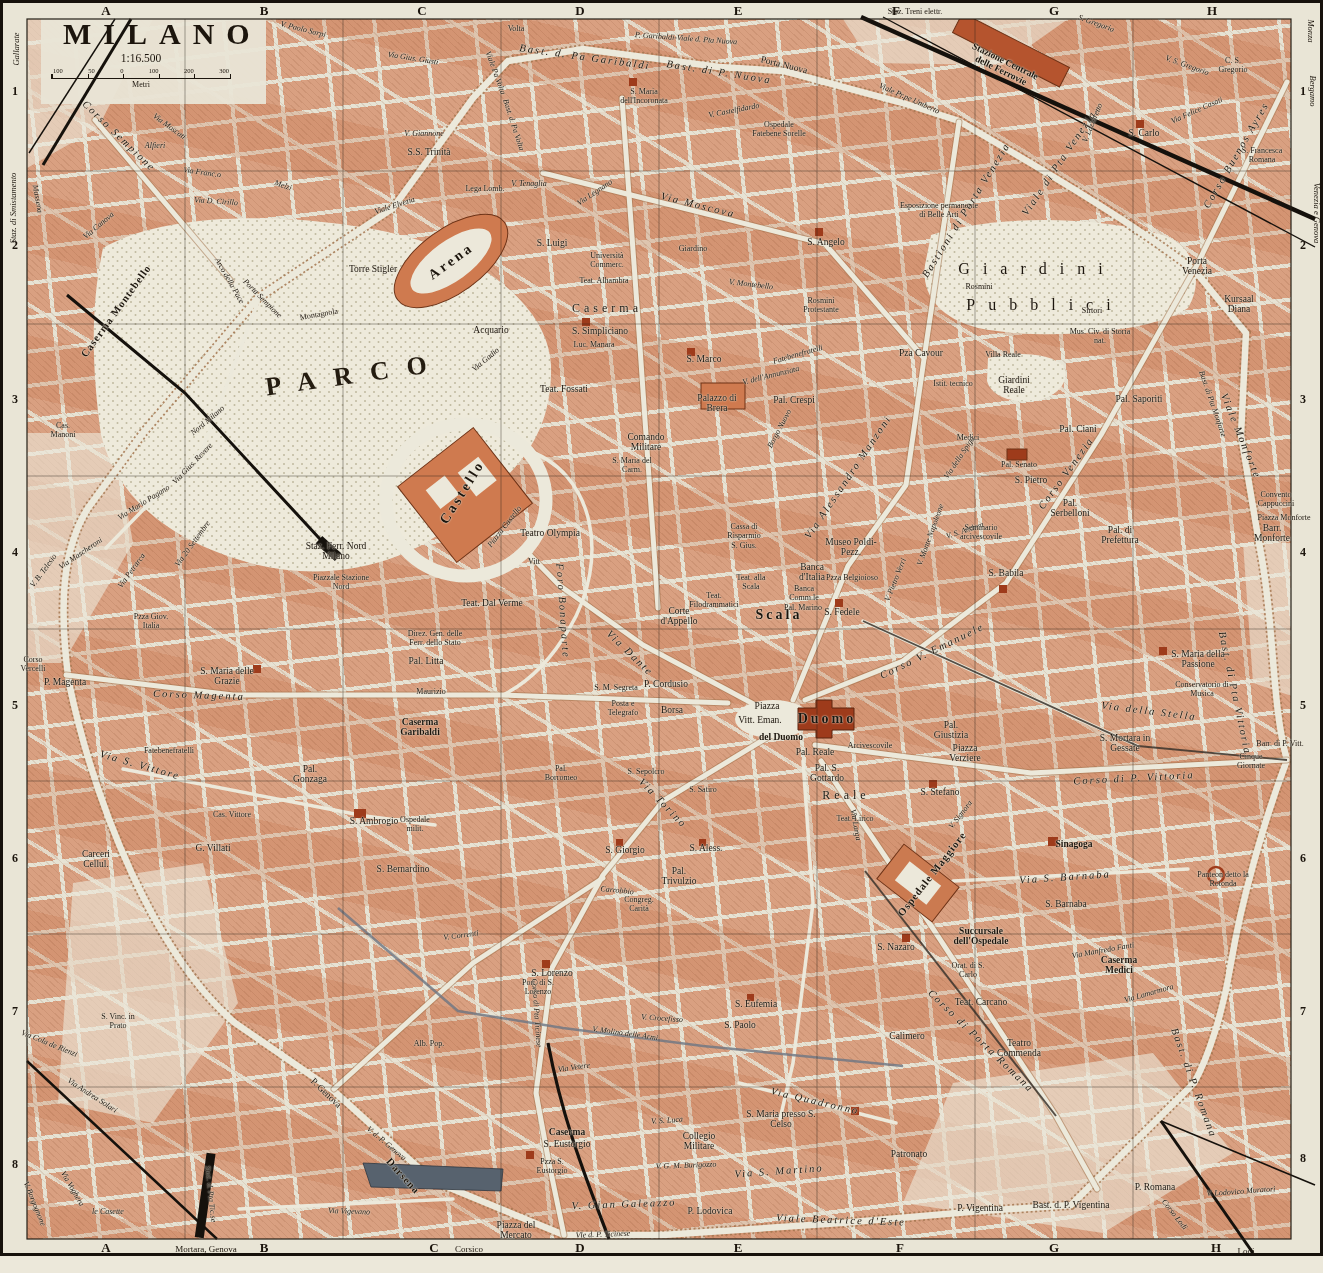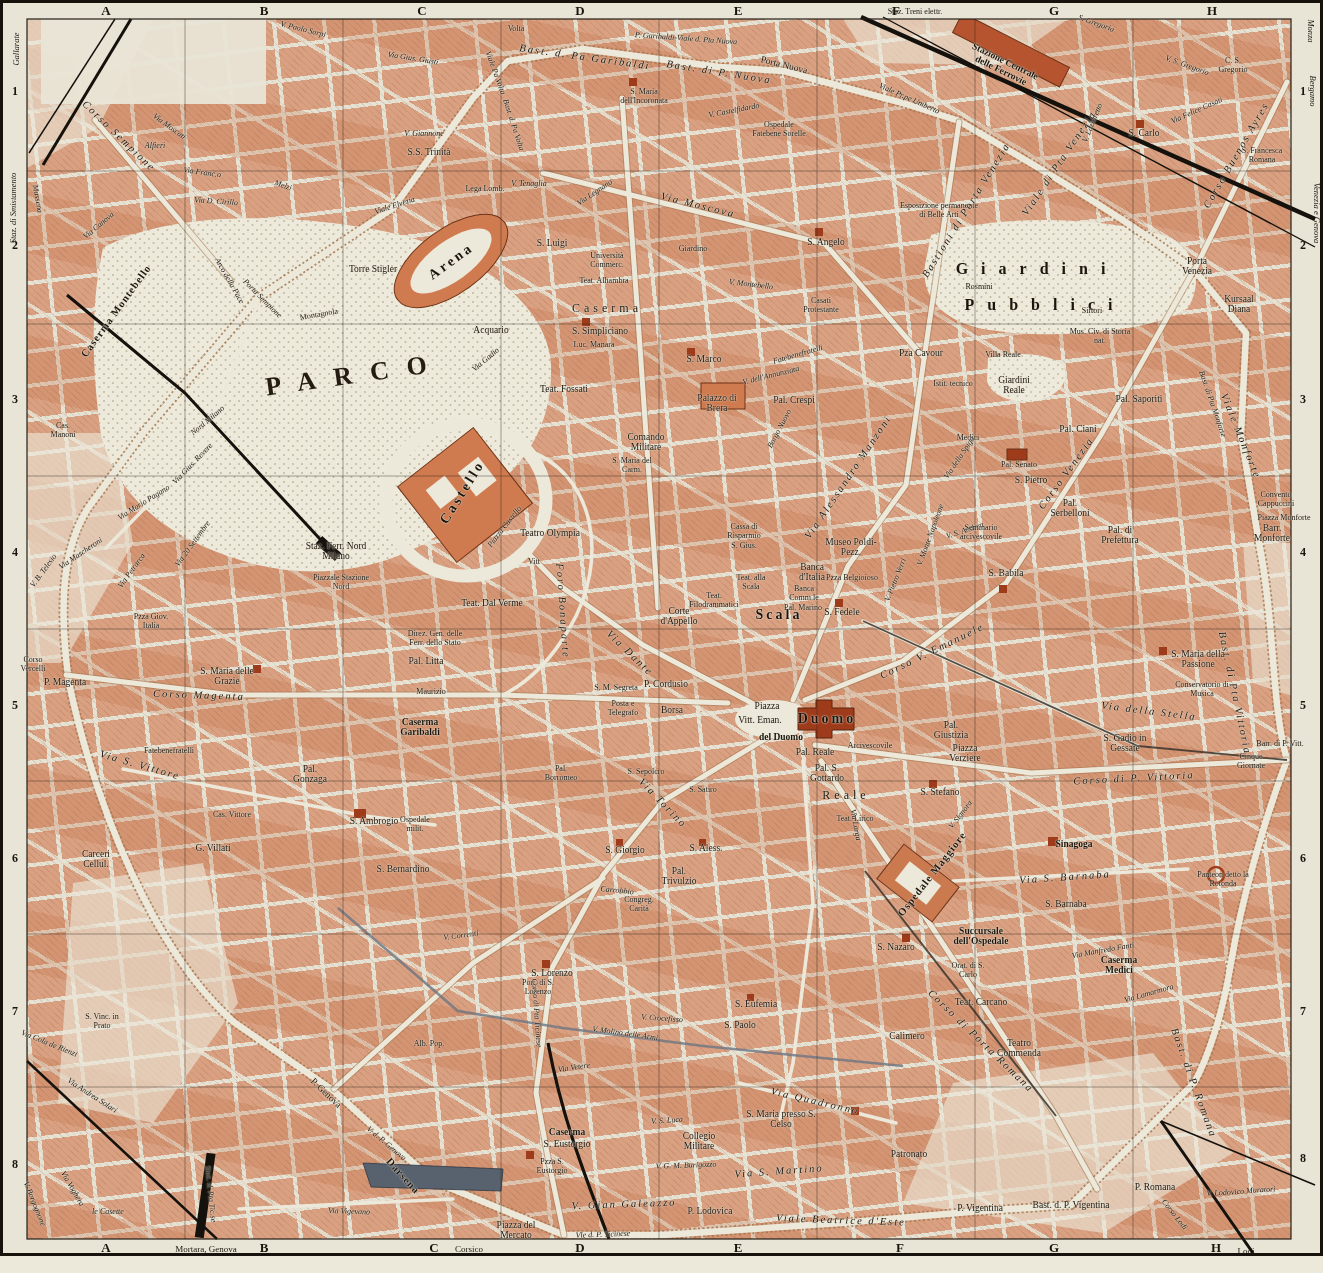--- a/index.html
+++ b/index.html
@@ -20,21 +20,21 @@
        white-space:nowrap;text-align:center;line-height:1.08;
        text-shadow:0 0 2px rgba(236,232,218,.95),0 0 1px rgba(236,232,218,.9);}
   .wr{white-space:normal;}
   .s1{font-size:8px;}
   .s2{font-size:9.5px;}
   .s2b{font-size:9.5px;font-weight:bold;}
   .b1{font-size:14px;letter-spacing:3px;font-weight:bold;}
   .b2{font-size:12px;letter-spacing:4px;}
   .b3{font-size:10.5px;letter-spacing:1px;font-weight:bold;}
   .d1{font-size:26px;letter-spacing:18px;font-weight:bold;color:#241c10;}
-  .d2{font-size:16px;letter-spacing:13px;font-weight:bold;}
+  .d2{font-size:16px;letter-spacing:13px;font-weight:normal;}
   .st1{font-size:8px;font-style:italic;}
   .st2{font-size:10.5px;font-style:italic;letter-spacing:2px;}
   .gl{position:absolute;transform:translate(-50%,-50%);font-size:13px;font-weight:bold;z-index:32;}
   .gn{position:absolute;transform:translate(-50%,-50%);font-size:12px;font-weight:bold;z-index:32;}
   .edge{position:absolute;font-size:8.5px;font-style:italic;z-index:32;white-space:nowrap;}
   .edge.v-l{transform:translate(-50%,-50%) rotate(-90deg);}
   .edge.v-r{transform:translate(-50%,-50%) rotate(90deg);}
   .edge.h{transform:translate(-50%,-50%);font-style:normal;font-size:9px;}
   .title-block{position:absolute;left:48px;top:14px;width:180px;z-index:35;text-align:center;}
   .map-title{font-size:30px;font-weight:bold;letter-spacing:12px;padding-left:12px;}
@@ -206,20 +206,42 @@
         <path d="M862,868 L1053,1113" stroke="#3a332c" stroke-width="2" opacity="0.85"></path>
       </g>
 
       <g stroke="#241e16" stroke-width="0.8" opacity="0.5">
         <path d="M182,16 V1236 M340,16 V1236 M498,16 V1236 M656,16 V1236 M814,16 V1236 M972,16 V1236 M1130,16 V1236"></path>
         <path d="M24,168 H1288 M24,321 H1288 M24,473 H1288 M24,626 H1288 M24,778 H1288 M24,931 H1288 M24,1084 H1288"></path>
       </g>
       <rect x="24" y="16" width="1264" height="1220" fill="none" stroke="#241e16" stroke-width="1.2"></rect>
     </svg>
 
+    <div class="title-block">
+      <div class="map-title">MILANO</div>
+      <div class="map-scale">1:16.500</div>
+      <div class="sb">
+        <div class="sb-ticks">
+          <span>100</span>
+          <span>50</span>
+          <span>0</span>
+          <span>100</span>
+          <span>200</span>
+          <span>300</span>
+        </div>
+        <div class="sb-bar">
+            <i></i>
+            <i></i>
+            <i></i>
+            <i></i>
+            <i></i>
+          </div>
+        <div class="sb-unit">Metri</div>
+      </div>
+    </div>
 
     <div class="gl" style="left:103px;top:8px">A</div>
     <div class="gl" style="left:261px;top:8px">B</div>
     <div class="gl" style="left:419px;top:8px">C</div>
     <div class="gl" style="left:577px;top:8px">D</div>
     <div class="gl" style="left:735px;top:8px">E</div>
     <div class="gl" style="left:893px;top:8px">F</div>
     <div class="gl" style="left:1051px;top:8px">G</div>
     <div class="gl" style="left:1209px;top:8px">H</div>
 
@@ -292,21 +314,21 @@
       <div class="lbl s1" style="left:513px;top:26px">Volta</div>
       <div class="lbl st2" style="left:582px;top:54px;--r:8deg">Bast. d. Pa Garibaldi</div>
       <div class="lbl st1" style="left:683px;top:36px;--r:4deg">P. Garibaldi-Viale d. Pta Nuova</div>
       <div class="lbl st2" style="left:716px;top:69px;--r:9deg">Bast. di P. Nuova</div>
       <div class="lbl s2" style="left:781px;top:62px;--r:14deg">Porta Nuova</div>
       <div class="lbl s1 wr" style="left:641px;top:94px;width:60px">S. Maria dell'Incoronata</div>
       <div class="lbl s1 wr" style="left:776px;top:127px;width:55px">Ospedale Fatebene Sorelle</div>
       <div class="lbl st2" style="left:695px;top:202px;--r:14deg">Via Moscova</div>
       <div class="lbl s2" style="left:823px;top:239px">S. Angelo</div>
       <div class="lbl st1" style="left:748px;top:282px;--r:7deg">V. Montebello</div>
-      <div class="lbl s1 wr" style="left:818px;top:303px;width:50px">Casati Protestante</div>
+      <div class="lbl s1 wr" style="left:818px;top:303px;width:50px">Rosmini Protestante</div>
       <div class="lbl b2" style="left:604px;top:305px">Caserma</div>
       <div class="lbl s2" style="left:597px;top:328px">S. Simpliciano</div>
       <div class="lbl s1" style="left:591px;top:342px">Luc. Manara</div>
       <div class="lbl s2" style="left:561px;top:386px">Teat. Fossati</div>
       <div class="lbl s2" style="left:549px;top:240px">S. Luigi</div>
       <div class="lbl s1 wr" style="left:604px;top:258px;width:65px">Università Commerc.</div>
       <div class="lbl s1" style="left:601px;top:278px">Teat. Alhambra</div>
       <div class="lbl s2" style="left:701px;top:356px">S. Marco</div>
       <div class="lbl st1" style="left:795px;top:352px;--r:-16deg">Fatebenefratelli</div>
       <div class="lbl st1" style="left:768px;top:373px;--r:-14deg">V. dell'Annunziata</div>
@@ -418,21 +440,21 @@
       <div class="lbl s2 wr" style="left:778px;top:1116px;width:80px">S. Maria presso S. Celso</div>
       <div class="lbl s2" style="left:906px;top:1151px">Patronato</div>
       <div class="lbl s2" style="left:977px;top:1205px">P. Vigentina</div>
       <div class="lbl s2" style="left:1068px;top:1202px">Bast. d. P. Vigentina</div>
       <div class="lbl s2" style="left:1152px;top:1184px">P. Romana</div>
       <div class="lbl st1" style="left:1238px;top:1189px;--r:-4deg">V. Lodovico Muratori</div>
       <div class="lbl st1" style="left:1171px;top:1212px;--r:52deg">Corso Lodi</div>
       <div class="lbl s2 wr" style="left:1195px;top:656px;width:75px">S. Maria della Passione</div>
       <div class="lbl s1 wr" style="left:1199px;top:687px;width:70px">Conservatorio di Musica</div>
       <div class="lbl st2" style="left:1146px;top:708px;--r:7deg">Via della Stella</div>
-      <div class="lbl s2 wr" style="left:1122px;top:740px;width:60px">S. Gadio in Gessate</div>
+      <div class="lbl s2 wr" style="left:1122px;top:740px;width:60px">S. Mortara in Gessate</div>
       <div class="lbl st2" style="left:1131px;top:775px;--r:-3deg">Corso di P. Vittoria</div>
       <div class="lbl s1 wr" style="left:1248px;top:759px;width:50px">Cinque Giornate</div>
       <div class="lbl s1" style="left:1277px;top:741px">Barr. di P. Vitt.</div>
       <div class="lbl st2" style="left:1232px;top:690px;--r:78deg">Bast. di Pta Vittoria</div>
       <div class="lbl st2" style="left:1238px;top:433px;--r:68deg">Viale Monforte</div>
       <div class="lbl st1" style="left:1209px;top:401px;--r:71deg">Bast. di Pta Monforte</div>
       <div class="lbl s1 wr" style="left:1273px;top:497px;width:55px">Convento Cappuccini</div>
       <div class="lbl s1" style="left:1281px;top:515px">Piazza Monforte</div>
       <div class="lbl s2 wr" style="left:1269px;top:530px;width:48px">Barr. Monforte</div>
       <div class="lbl s2b wr" style="left:417px;top:724px;width:55px">Caserma Garibaldi</div>
@@ -483,21 +505,21 @@
       <div class="lbl s2" style="left:564px;top:1141px">S. Eustorgio</div>
       <div class="lbl s1 wr" style="left:549px;top:1164px;width:45px">Pzza S. Eustorgio</div>
       <div class="lbl st1" style="left:533px;top:1010px;--r:86deg">Corso di Pta Ticinese</div>
       <div class="lbl s2" style="left:423px;top:658px">Pal. Litta</div>
       <div class="lbl s1" style="left:428px;top:689px">Maurizio</div>
       <div class="lbl s1 wr" style="left:432px;top:636px;width:70px">Direz. Gen. delle Ferr. dello Stato</div>
       <div class="lbl st1" style="left:410px;top:56px;--r:9deg">Via Gius. Giusti</div>
       <div class="lbl st1" style="left:592px;top:190px;--r:-34deg">Via Legnano</div>
       <div class="lbl st1" style="left:731px;top:108px;--r:-11deg">V. Castelfidardo</div>
       <div class="lbl st1" style="left:526px;top:181px">V. Tenaglia</div>
-      <div class="lbl s1 wr" style="left:99px;top:1019px;width:50px">S. Vinc. in Prato</div>
+      <div class="lbl s1 wr" style="left:115px;top:1019px;width:50px">S. Vinc. in Prato</div>
       <div class="lbl s1" style="left:643px;top:769px">S. Sepolcro</div>
       <div class="lbl s1" style="left:700px;top:787px">S. Satiro</div>
       <div class="lbl s1 wr" style="left:558px;top:771px;width:45px">Pal. Borromeo</div>
       <div class="lbl s1" style="left:690px;top:246px">Giardino</div>
       <div class="lbl st1" style="left:483px;top:357px;--r:-40deg">Via Gadio</div>
       <div class="lbl st1" style="left:622px;top:1031px;--r:8deg">V. Molino delle Armi</div>
       <div class="lbl st1" style="left:458px;top:933px;--r:-8deg">V. Correnti</div>
       <div class="lbl s1" style="left:426px;top:1041px">Alb. Pop.</div>
       <div class="lbl s1" style="left:852px;top:816px">Teat. Lirico</div>
     </div>

